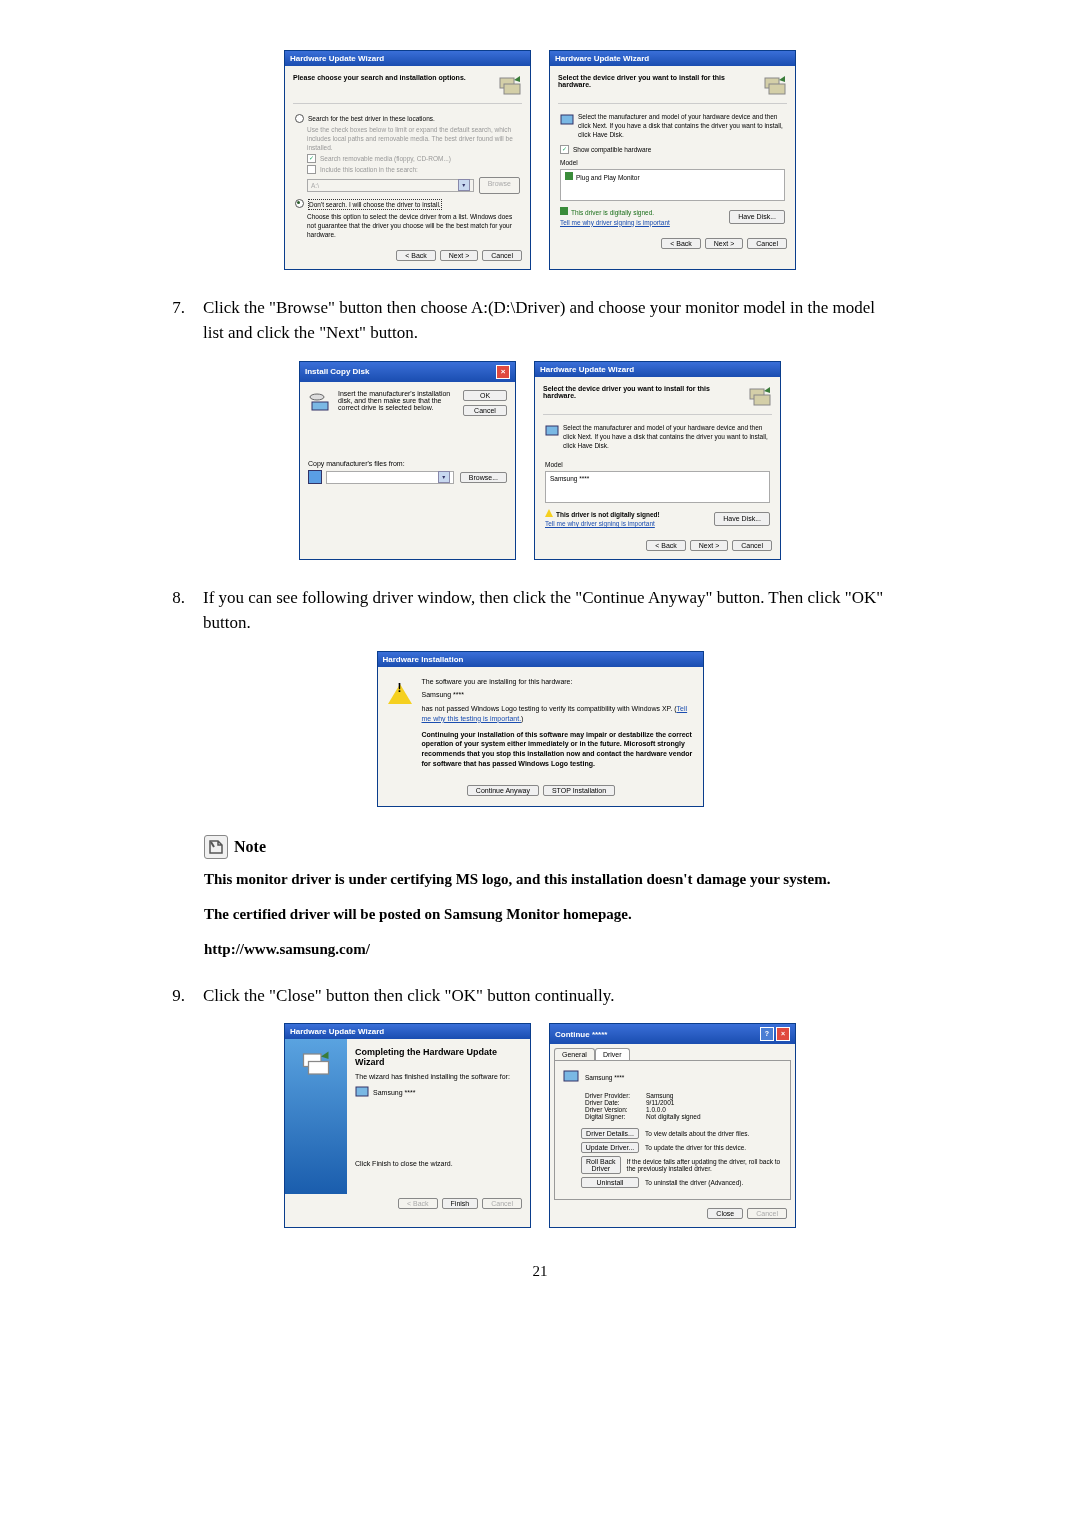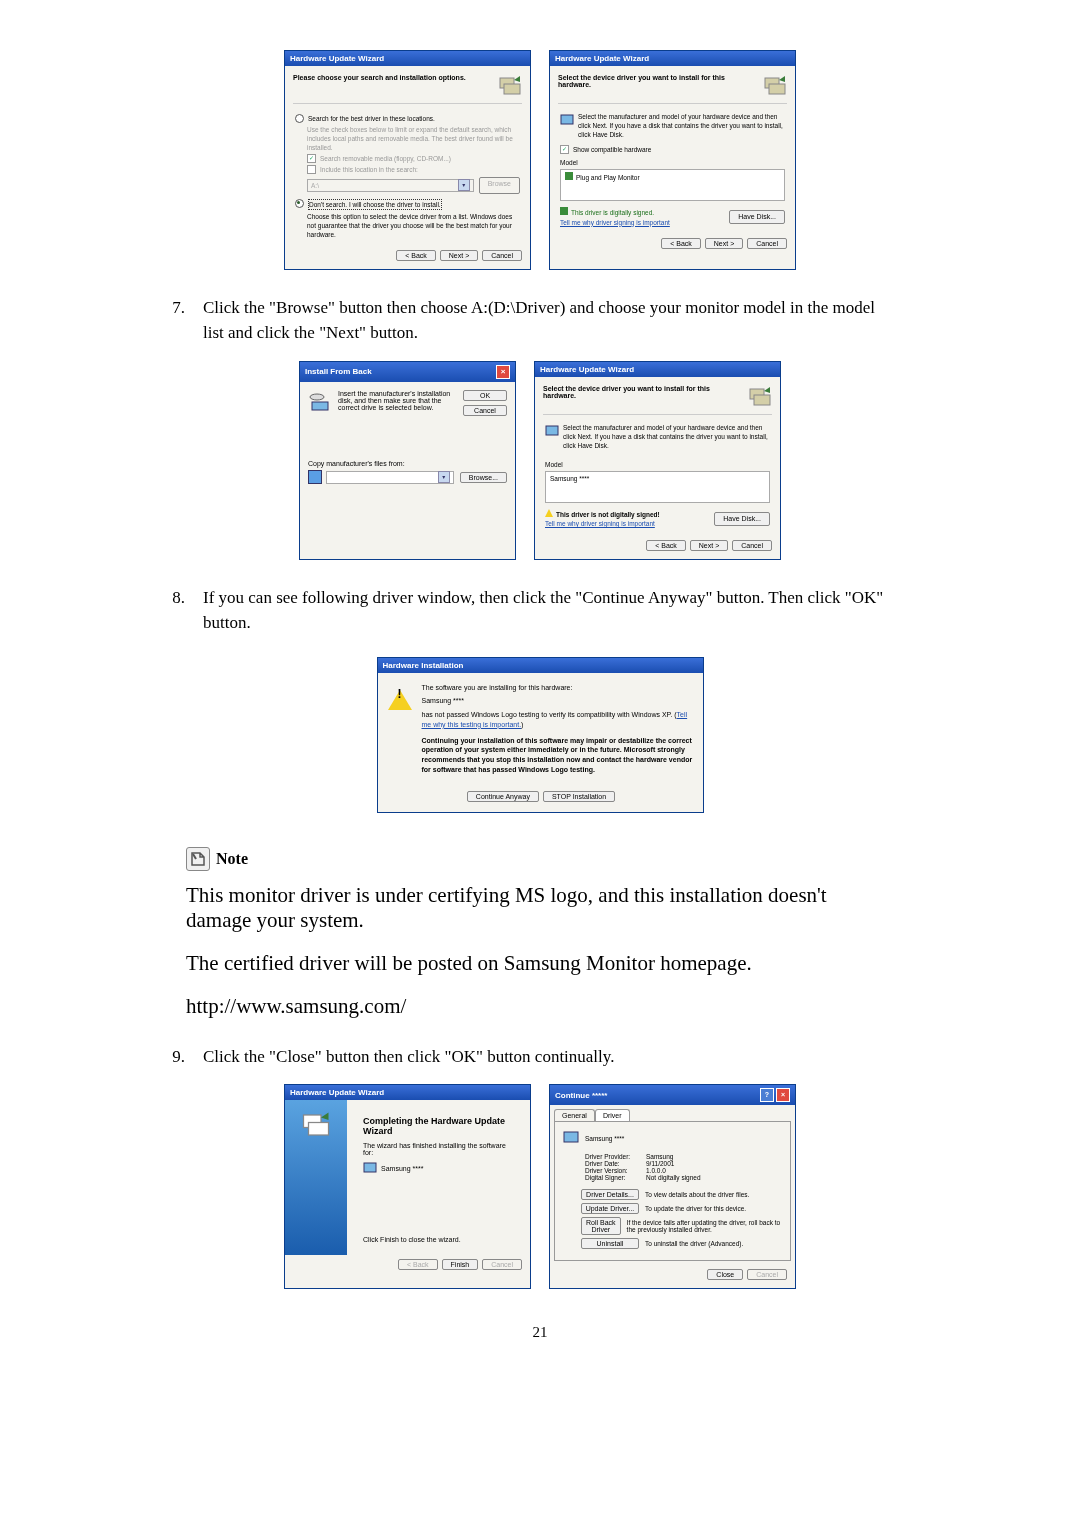--- a/index.html
+++ b/index.html
@@ -221,21 +221,21 @@
     }
     .drive-icon {
       width: 12px;
       height: 12px;
       background: #5a9ee4;
       border: 1px solid #336;
       flex-shrink: 0;
     }
     .hw-install {
       width: 325px;
-      margin: 6px auto;
+      margin: 0 auto;
     }
     .hw-install .win-body {
       display: flex;
       gap: 10px;
       padding: 10px;
     }
     .warn-icon {
       width: 24px;
       height: 24px;
       flex-shrink: 0;
@@ -259,21 +259,21 @@
     }
     .hw-text {
       font-size: 7px;
       line-height: 1.4;
     }
     .hw-buttons {
       text-align: center;
       padding: 6px 0 10px 0;
     }
     .note-section {
-      margin: 28px 20px 0 16px;
+      margin: 28px 20px 0 34px;
     }
     .note-header {
       display: flex;
       align-items: center;
       gap: 6px;
       margin-bottom: 12px;
     }
     .note-icon {
       width: 22px;
       height: 22px;
@@ -282,42 +282,43 @@
       display: flex;
       align-items: center;
       justify-content: center;
       background: #f0f0f0;
     }
     .note-title {
       font-weight: bold;
       font-size: 16px;
     }
     .note-para {
-      font-size: 21px;
+      font-size: 15px;
       margin: 0 0 18px 0;
+      font-weight: bold;
     }
     .bottom-row {
       display: flex;
       justify-content: center;
       gap: 18px;
       margin: 10px 20px 0 20px;
     }
     .sidebar-wiz {
       display: flex;
     }
     .sidebar {
       width: 62px;
       background: linear-gradient(to bottom, #5aa3e0, #1a5dad);
       display: flex;
       justify-content: center;
       padding-top: 10px;
     }
     .wiz-main {
       flex: 1;
-      padding: 16px;
+      padding: 8px;
       font-size: 7px;
     }
     .wiz-heading {
       font-weight: bold;
       font-size: 9px;
       margin-bottom: 6px;
     }
     .prop-window {
       width: 245px;
     }
@@ -532,21 +533,21 @@
   </div>
 
   <div class="instruction">
     <div class="instruction-num">7.</div>
     <div>Click the "Browse" button then choose A:(D:\Driver) and choose your monitor model in the model list and click the "Next" button.</div>
   </div>
 
   <div class="screenshot-row">
     <div class="dialog-style">
       <div class="win-title">
-        <span>Install From Back</span>
+        <span>Install Copy Disk</span>
         <span class="win-close">×</span>
       </div>
       <div class="dialog-body">
         <span class="dialog-icon">
           <svg class="disk-icon-svg" viewBox="0 0 22 22">
               <ellipse cx="9" cy="7" rx="7" ry="3" fill="#ddd" stroke="#666"></ellipse>
               <rect x="4" y="12" width="16" height="8" fill="#7ab8e4" stroke="#336"></rect>
             </svg>
         </span>
         <span class="dialog-text">Insert the manufacturer's installation disk, and then make sure that the correct drive is selected below.</span>

